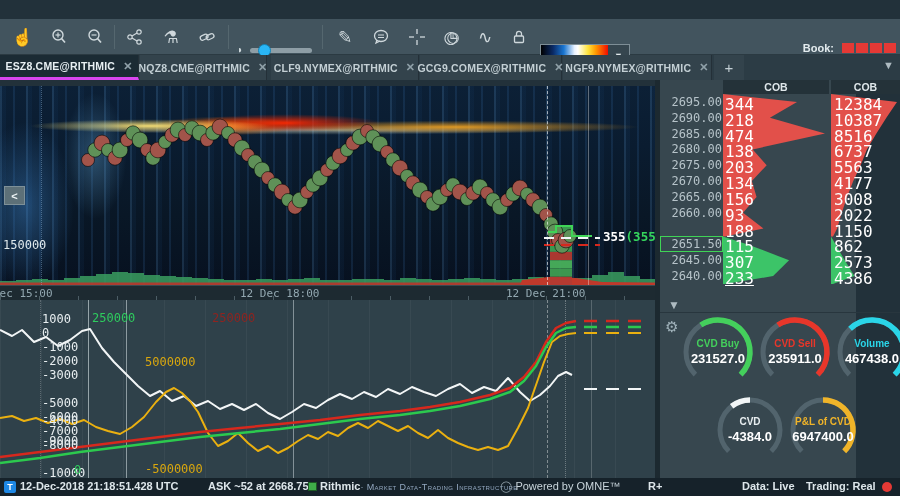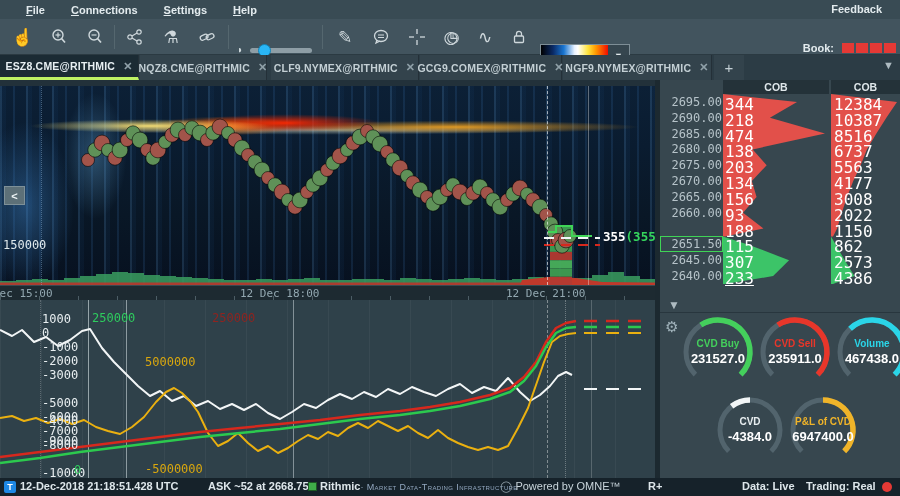--- a/index.html
+++ b/index.html
@@ -32,21 +32,21 @@
                 font-size:9px; color:#e0e8eb; }
   .bookpanel { position:absolute; right:4px; top:21px; width:150px; font-size:11px; font-weight:bold; color:#e3ebee; }
   .bookrow { display:flex; justify-content:flex-end; align-items:center; height:15px; }
   .sq { width:12px; height:10px; margin-left:2px; }
 
   
   .tabbar { position:absolute; left:0; top:55px; width:900px; height:25px; background:#2c3c45; }
   .tab { position:absolute; top:0; height:25px; background:#33434c; border-right:1px solid #243038;
          display:flex; align-items:center; justify-content:center; gap:8px;
          font-size:10.5px; font-weight:bold; letter-spacing:.2px; color:#c3cfd4; }
-  .tab.active { background:#1b2b34; color:#e8f0f3; border-bottom:3px solid #bef264; }
+  .tab.active { background:#1b2b34; color:#e8f0f3; border-bottom:3px solid #d946ef; }
   .tab .x { color:#8fa0a8; font-size:11px; }
   .tab-plus { position:absolute; top:0; left:714px; width:30px; height:25px; background:#33434c;
               display:flex; align-items:center; justify-content:center; font-size:15px; color:#c3cfd4; }
   .tab-chevron { position:absolute; top:4px; right:6px; font-size:11px; color:#aebbc1; }
 
   
   .main-chart { position:absolute; left:0; top:86px; width:655px; height:199px; overflow:hidden; background:#081420; }
   .heatmap { position:absolute; inset:0;
     background-image:
       radial-gradient(ellipse 70px 120px at 25px 120px, rgba(70,150,230,.38), transparent 70%),
@@ -75,21 +75,21 @@
               background:repeating-linear-gradient(90deg,#4c5d65 0 1px, transparent 1px 39px); }
 
   
   .bottom-chart { position:absolute; left:0; top:300px; width:655px; height:178px; background:#2f414a; overflow:hidden;
      background-image:repeating-linear-gradient(90deg, rgba(255,255,255,.045) 0 1px, transparent 1px 41px); }
   .axis-label { position:absolute; left:42px; font-size:12px; color:#e8eef0; }
   .tag { position:absolute; font-size:12px; }
 
   
   .gapcol { position:absolute; left:655px; top:80px; width:5px; height:398px; background:#1c2930; }
-  .right-panel { position:absolute; left:660px; top:80px; width:240px; height:398px; background:#37474f; }
+  .right-panel { position:absolute; left:660px; top:80px; width:196px; height:398px; background:#37474f; }
   .cob-header { position:absolute; top:0; height:14px; background:#243239; color:#dfe7ea;
                 font-size:10.5px; font-weight:bold; display:flex; align-items:center; justify-content:center; }
   .cob-price { position:absolute; left:2px; width:60px; height:15px; font-size:12px; color:#b6c3c9; text-align:right; }
   .cob-val { position:absolute; height:15px; font-size:16px; color:#fff; }
   .best-box { position:absolute; left:0; width:63px; height:16px; border:1px solid #3fd456; }
   .panel-chevron { position:absolute; left:8px; top:218px; color:#aebbc1; font-size:12px; }
   .gauge-sep { position:absolute; left:0; top:232px; width:240px; height:1px; background:#28363e; }
   .gear { position:absolute; left:5px; top:238px; font-size:15px; color:#9fb1b9; }
   .gauge { position:absolute; width:76px; height:76px; }
   .gauge .gname { position:absolute; left:0; width:100%; text-align:center; top:24px; font-size:10px; font-weight:bold; }
@@ -102,29 +102,20 @@
   .cal-icon { position:absolute; left:4px; top:3px; width:12px; height:12px; background:#1e88e5;
               border-radius:2px; color:#fff; font-size:9px; font-weight:bold; text-align:center; line-height:12px; }
   .brand-sub { font-size:9px; color:#93a8c0; font-variant:small-caps; letter-spacing:.4px; }
   .reddot { position:absolute; right:8px; top:4px; width:10px; height:10px; border-radius:50%; background:#e53935; }
 </style>
 </head>
 <body>
 
 <div class="app">
 
-  <div class="menubar">
-    <span id="menuItems" style="display:flex">
-        <div class="menu-item"><u>F</u>ile</div>
-        <div class="menu-item"><u>C</u>onnections</div>
-        <div class="menu-item"><u>S</u>ettings</div>
-        <div class="menu-item"><u>H</u>elp</div>
-      </span>
-    <span class="menu-feedback">Feedback</span>
-  </div>
 
   <div class="toolbar">
     <div class="tbtn" style="left:8px">☝</div>
     <div class="tbtn" style="left:44px">
       <svg width="18" height="18" viewBox="0 0 18 18">
           <circle cx="8" cy="7" r="5" fill="none" stroke="#cfd8dc" stroke-width="1.4"></circle>
           <line x1="11.5" y1="10.5" x2="15" y2="14.5" stroke="#cfd8dc" stroke-width="1.6"></line>
           <line x1="5.5" y1="7" x2="10.5" y2="7" stroke="#cfd8dc" stroke-width="1.2"></line>
           <line x1="8" y1="4.5" x2="8" y2="9.5" stroke="#cfd8dc" stroke-width="1.2"></line>
         </svg>

